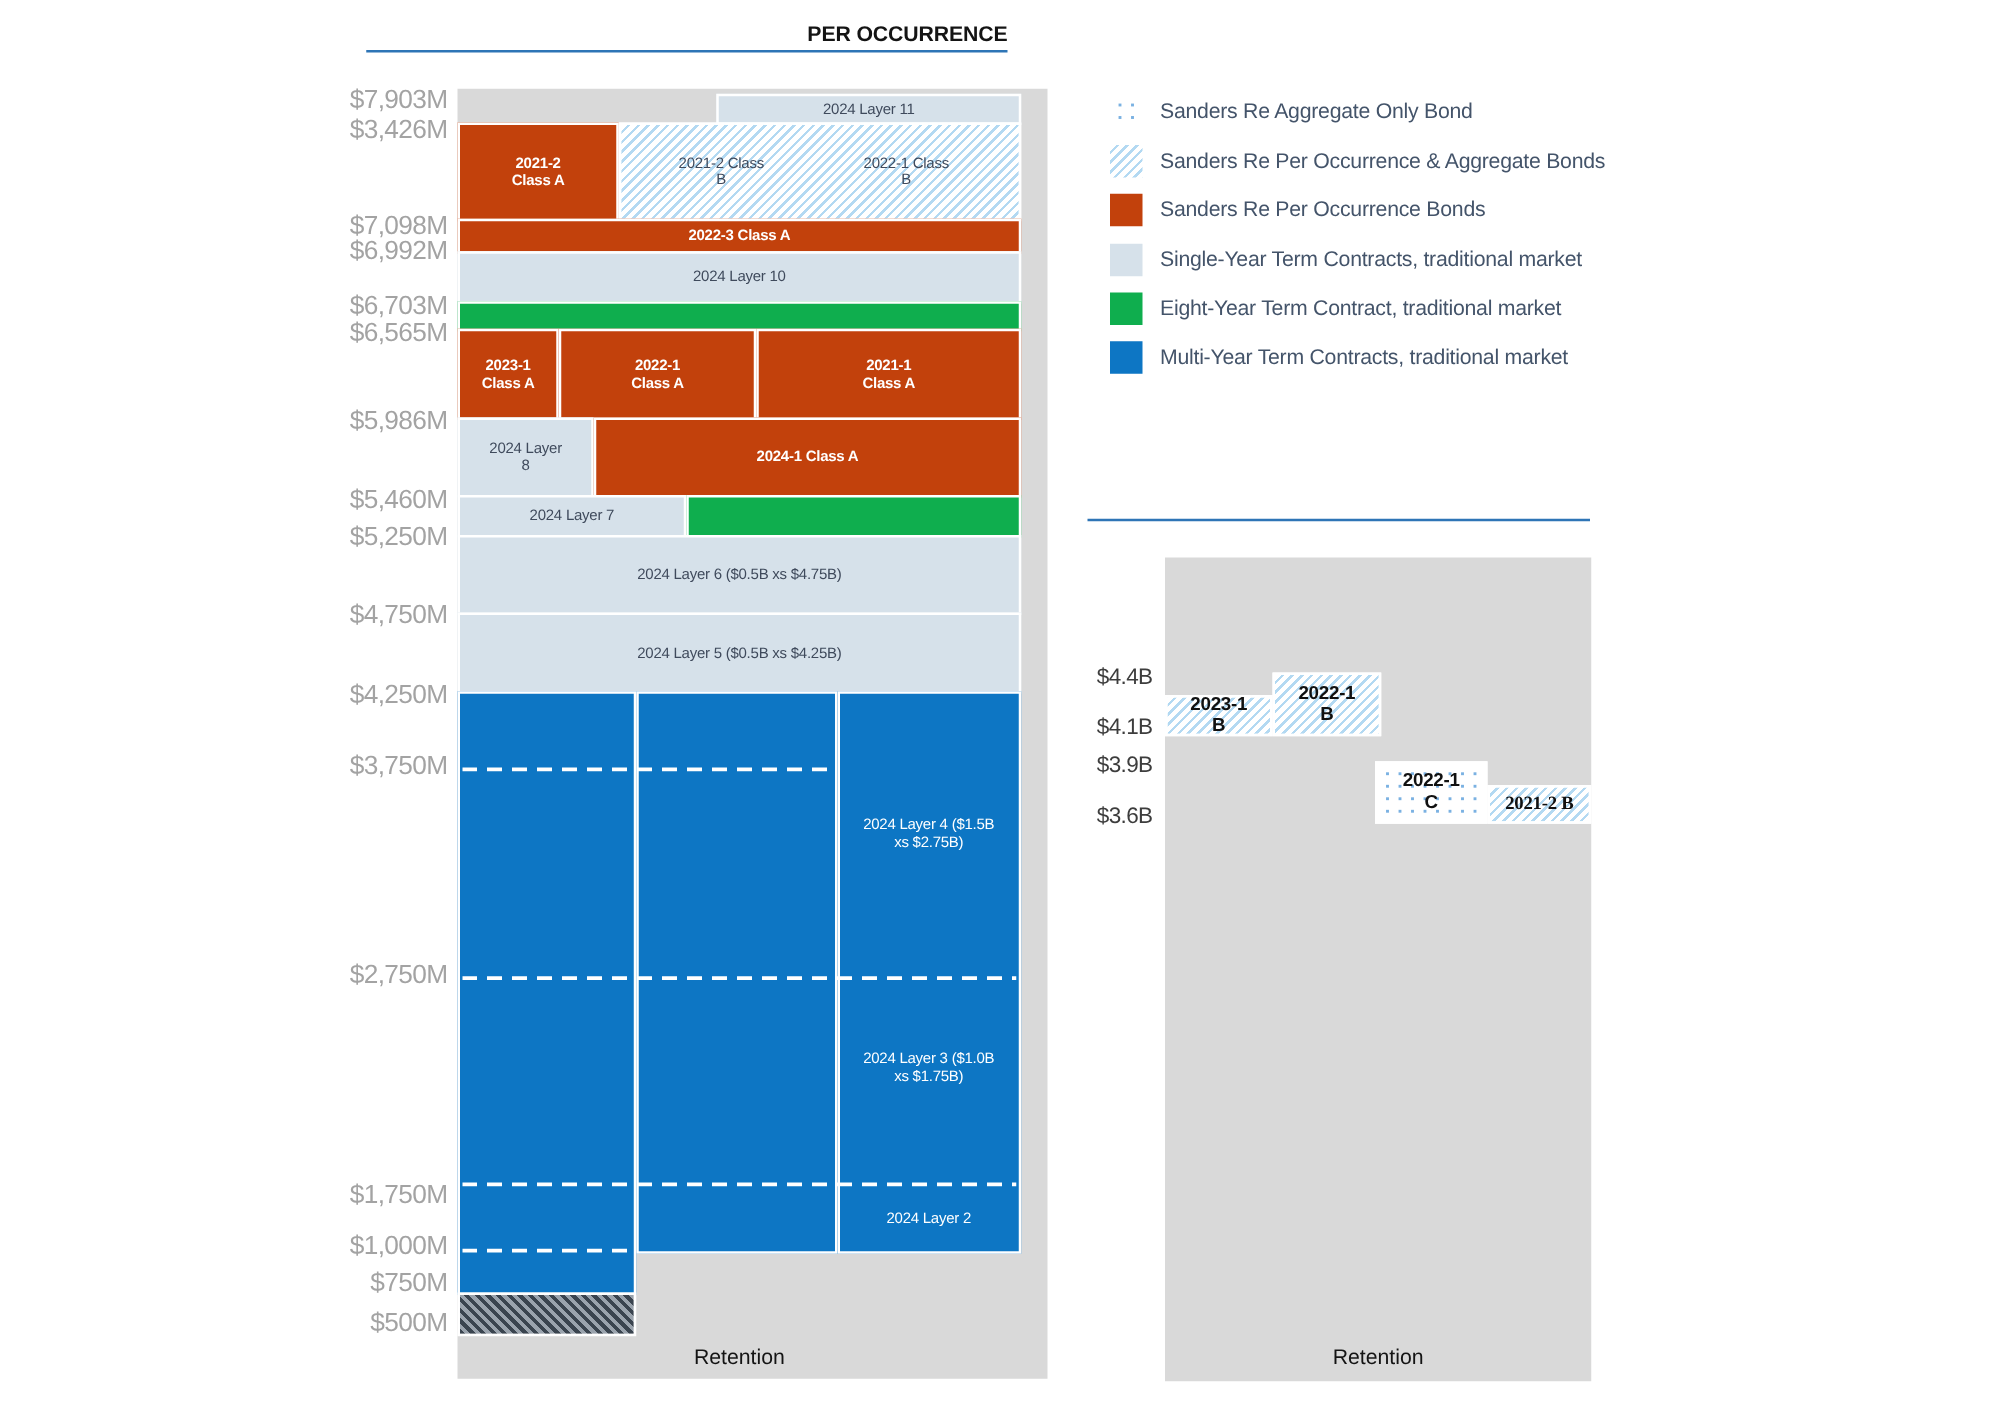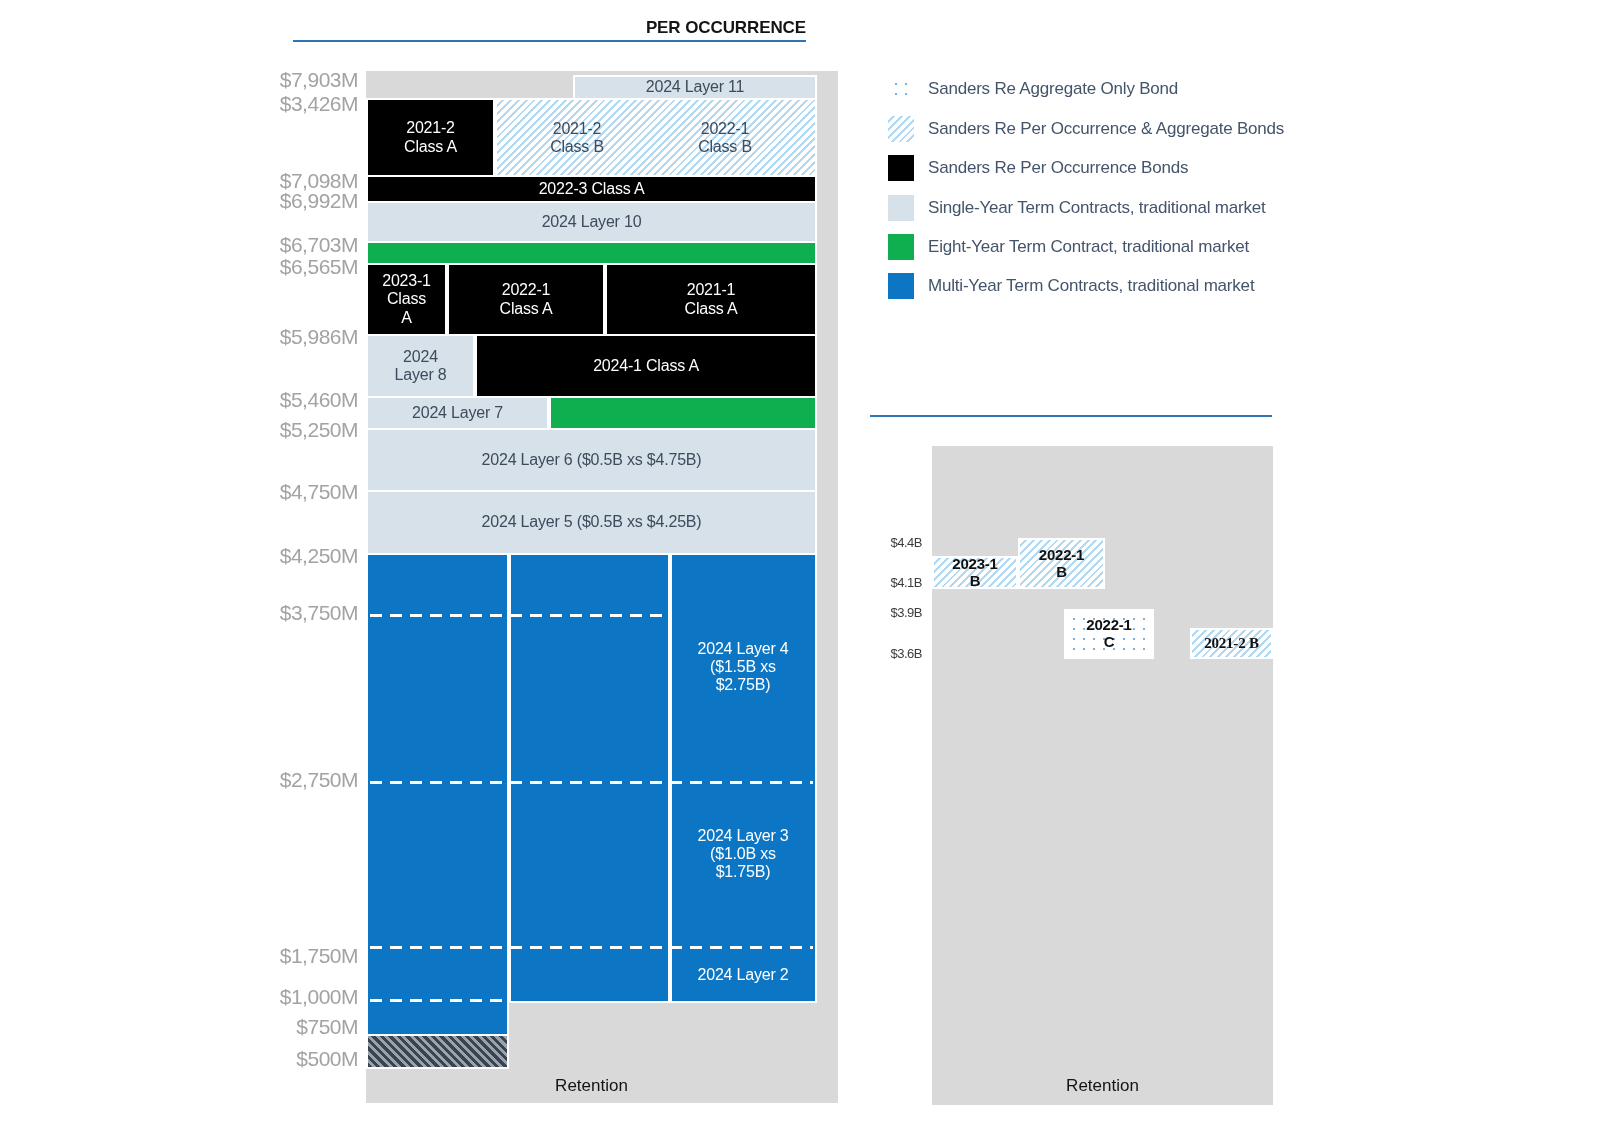--- a/index.html
+++ b/index.html
@@ -1,38 +1,38 @@
 <!DOCTYPE html>
 <html><head>
 <meta charset="utf-8">
 <style>
   html,body{margin:0;padding:0;background:#fff;}
   .canvas{position:relative;width:1600px;height:1132px;background:#ffffff;
           font-family:"Liberation Sans",sans-serif;overflow:hidden;}
   .chart-bg{position:absolute;background:#d9d9d9;}
   .box{position:absolute;box-sizing:border-box;border:2px solid #ffffff;
        display:flex;align-items:center;justify-content:center;text-align:center;}
-  .c-navy{background:#000000;}
+  .c-navy{background:#c2410c;font-weight:bold;}
   .c-light{background:#d6e1ea;}
   .c-green{background:#0fae4e;}
   .c-blue{background:#0d76c4;}
   .c-hatch{background-color:#ffffff;
            background-image:repeating-linear-gradient(135deg,rgba(255,255,255,0) 0 3.5px,#b3d9f2 3.5px 5.5px);}
   .c-dots{background-color:#ffffff;
           background-image:radial-gradient(#7ab1e2 1.4px,rgba(0,0,0,0) 1.5px);
           background-size:10px 10px;background-position:3px 3px;}
   .c-rhatch{background:repeating-linear-gradient(45deg,#3a444f 0 3px,#9aa3ad 3px 6px);}
-  .lab{line-height:1.13;letter-spacing:-0.2px;font-size:16px;}
+  .lab{line-height:1.13;letter-spacing:-0.2px;font-size:12px;}
   .lab-dark{color:#3f4a5c;}
   .lab-white{color:#ffffff;}
   .lab-black{color:#111111;font-weight:bold;font-size:15px;}
   .tick{position:absolute;letter-spacing:-0.5px;white-space:nowrap;
         transform:translateY(-50%);text-align:right;}
   .tick-left{color:#a3a3a3;font-size:21px;}
-  .tick-right{color:#3d3d3d;font-size:13px;}
+  .tick-right{color:#3d3d3d;font-size:18px;}
   .dash{position:absolute;height:3px;
         background-image:repeating-linear-gradient(90deg,#fff 0 12px,rgba(0,0,0,0) 12px 20px);}
   .chart-title{position:absolute;font-weight:bold;color:#141414;font-size:17px;
                letter-spacing:-0.1px;text-align:right;white-space:nowrap;}
   .underline{position:absolute;height:2px;background:#2e75b6;}
   .retention-label{position:absolute;text-align:center;color:#141414;font-size:17px;}
   .legend-swatch{position:absolute;width:26px;height:26px;box-sizing:border-box;}
   .legend-label{position:absolute;transform:translateY(-50%);color:#44546a;
                 font-size:17px;letter-spacing:-0.2px;white-space:nowrap;}
 </style>
@@ -135,21 +135,21 @@
 
   <div class="underline" style="left:870px;top:415px;width:402px;"></div>
   <div class="chart-bg" style="left:932px;top:446px;width:341px;height:659px;"></div>
   <div id="right-chart">
       <div class="box c-hatch" style="left: 932px; top: 556px; width: 86px; height: 33px;">
         <div class="lab lab-black" style="width: 60px;">2023-1 B</div>
       </div>
       <div class="box c-hatch" style="left: 1018px; top: 538px; width: 87px; height: 51px;">
         <div class="lab lab-black" style="width: 60px;">2022-1 B</div>
       </div>
-      <div class="box c-dots" style="left: 1064px; top: 609px; width: 90px; height: 50px;">
+      <div class="box c-dots" style="left: 1100px; top: 609px; width: 90px; height: 50px;">
         <div class="lab lab-black" style="width: 60px;">2022-1 C</div>
       </div>
       <div class="box c-hatch" style="left: 1190px; top: 628px; width: 83px; height: 31px;">
         <div class="lab lab-black" style="width: 60px; font-family: Liberation Serif, serif;">2021-2 B</div>
       </div>
       <div class="tick tick-right" style="left: 842px; top: 542px; width: 80px;">$4.4B</div>
       <div class="tick tick-right" style="left: 842px; top: 582px; width: 80px;">$4.1B</div>
       <div class="tick tick-right" style="left: 842px; top: 612px; width: 80px;">$3.9B</div>
       <div class="tick tick-right" style="left: 842px; top: 653px; width: 80px;">$3.6B</div>
     </div>

